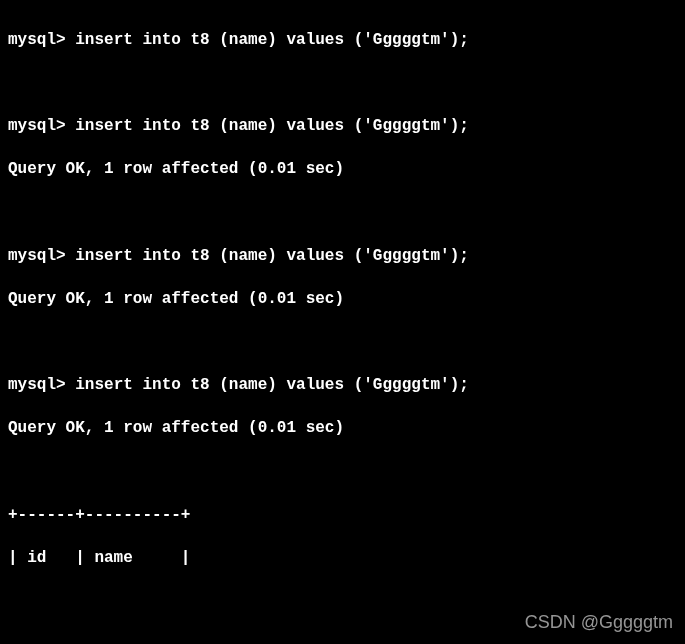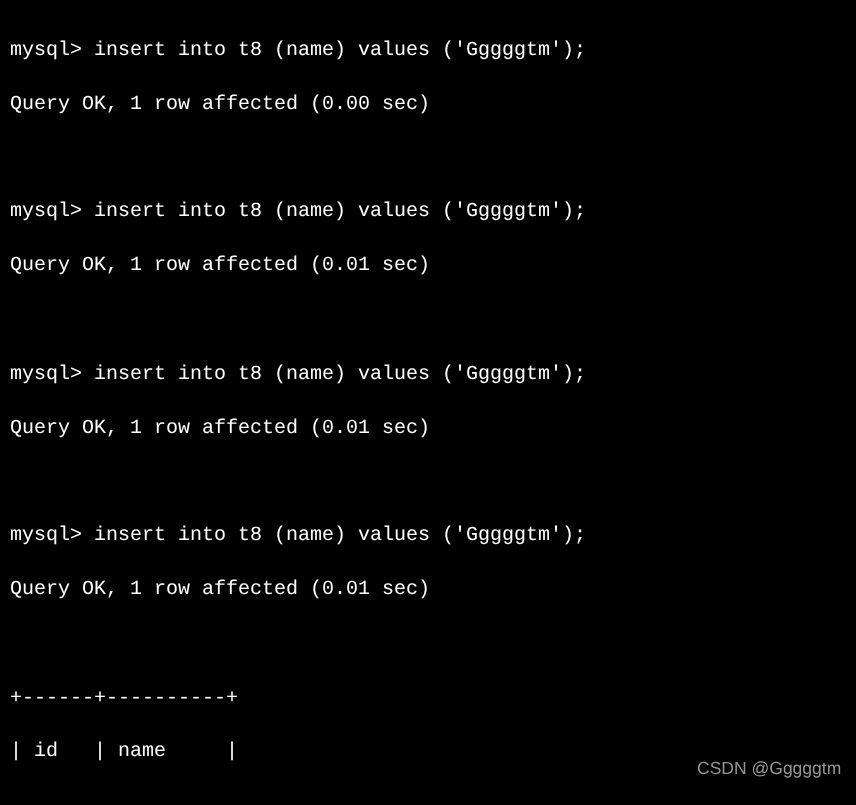--- a/index.html
+++ b/index.html
@@ -14,37 +14,37 @@
     height: 644px;
     box-sizing: border-box;
     position: relative;
     overflow: hidden;
   }
   .terminal {
     white-space: pre;
   }
   .line {
     white-space: pre;
+    font-weight: bold;
   }
   .watermark {
     position: absolute;
-    bottom: 20px;
+    bottom: 10px;
     right: 12px;
     color: #b0b0b0;
-    font-size: 14px;
+    font-size: 18px;
     font-family: Arial, sans-serif;
     opacity: 0.85;
   }
 </style>
 </head>
 <body>
 
 <div class="terminal">
 <div class="line"><span>mysql&gt; </span><span>insert into t8 (name) values ('Gggggtm');</span></div>
-<div class="line">Query OK, 1 row affected (0.00 sec)</div>
 <div class="line"> </div>
 <div class="line"><span>mysql&gt; </span><span>insert into t8 (name) values ('Gggggtm');</span></div>
 <div class="line">Query OK, 1 row affected (0.01 sec)</div>
 <div class="line"> </div>
 <div class="line"><span>mysql&gt; </span><span>insert into t8 (name) values ('Gggggtm');</span></div>
 <div class="line">Query OK, 1 row affected (0.01 sec)</div>
 <div class="line"> </div>
 <div class="line"><span>mysql&gt; </span><span>insert into t8 (name) values ('Gggggtm');</span></div>
 <div class="line">Query OK, 1 row affected (0.01 sec)</div>
 <div class="line"> </div>

